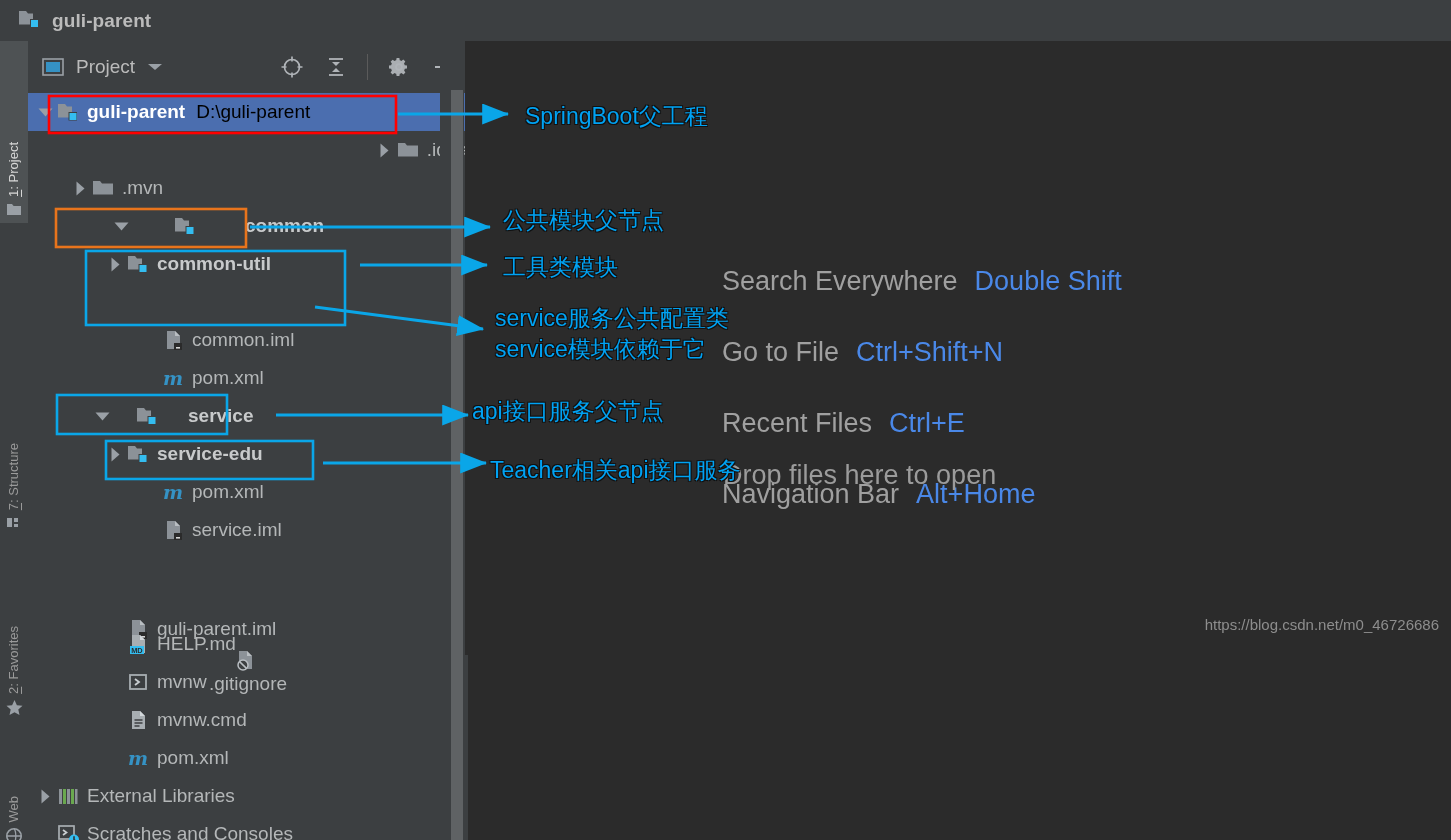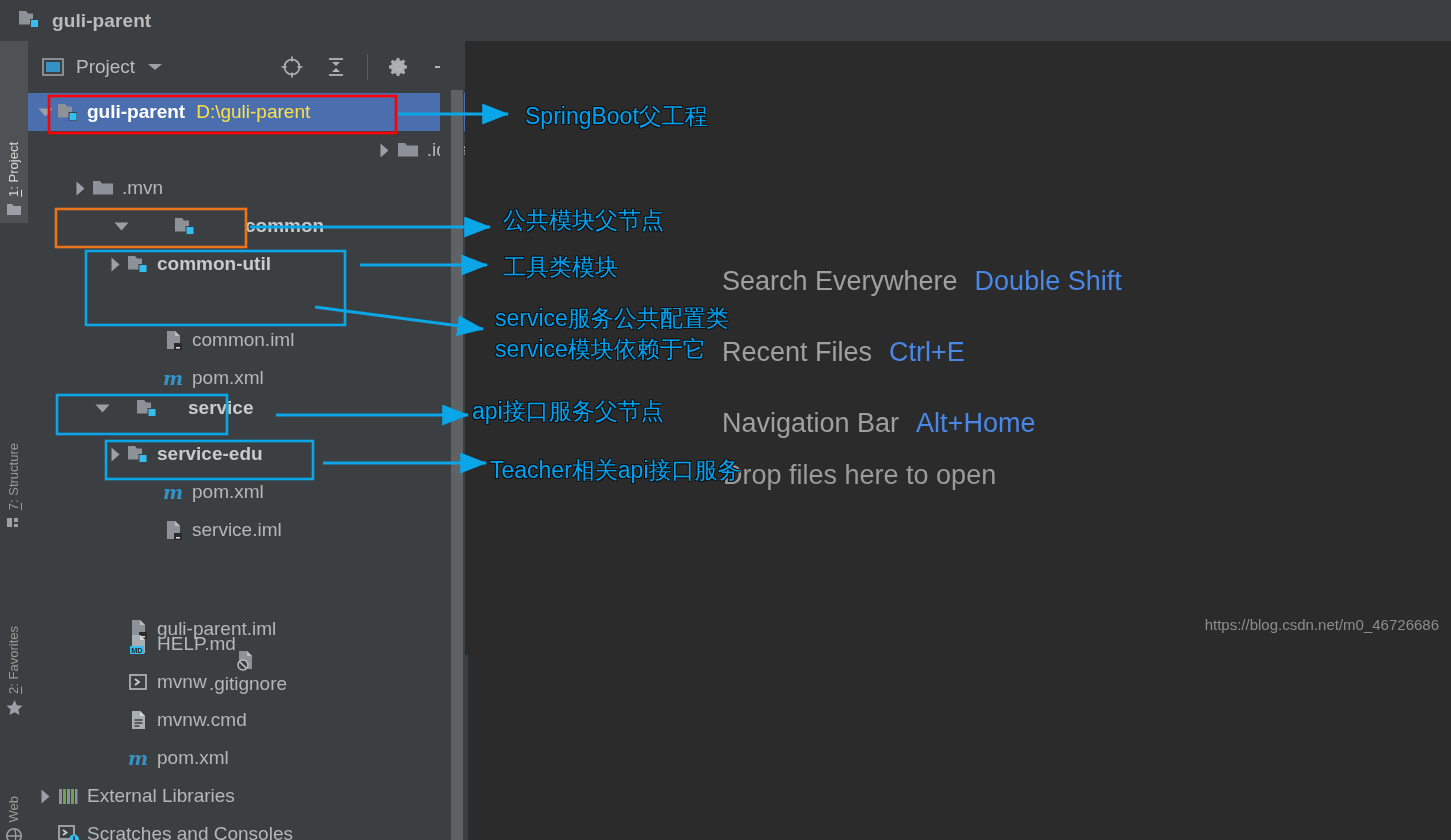--- a/index.html
+++ b/index.html
@@ -65,21 +65,21 @@
     position:absolute;left:0;width:440px;height:38px;
     display:flex;align-items:center;white-space:nowrap;
   }
   .row.sel{background:#4b6eaf;}
   .twisty{width:22px;display:flex;align-items:center;justify-content:center;flex:0 0 22px;}
   .node-ico{width:26px;display:flex;align-items:center;justify-content:center;flex:0 0 26px;margin-right:5px;}
   .node-text{color:#b4b7b8;font-size:19px;}
   .node-text.b{font-weight:bold;color:#c8cacb;}
   .node-sub{color:#c5c9cc;font-size:19px;margin-left:11px;}
   .row.sel .node-text{color:#ffffff;}
-  .row.sel .node-sub{color:#fde047;}
+  .row.sel .node-sub{color:#000000;}
 
   
   .vscroll-track{
     position:absolute;left:450px;top:41px;width:14px;height:799px;background:#3c3f41;
   }
   .vscroll-thumb{
     position:absolute;left:451px;top:90px;width:12px;height:750px;background:#5f6264;
   }
   .panel-gap{
     position:absolute;left:440px;top:41px;width:10px;height:799px;background:#3c3f41;
@@ -306,21 +306,21 @@
         <div class="row" style="top: 266px;">
           <span style="flex: 0 0 111px;"></span>
           <span class="twisty"></span>
           <span class="node-ico">
             <svg width="24" height="22" viewBox="0 0 24 22">
               <text x="1" y="18" font-family="DejaVu Serif, serif" font-style="italic" font-weight="bold" font-size="19" fill="#3592c4">m</text>
             </svg>
           </span>
           <span class="node-text">pom.xml</span>
         </div>
-        <div class="row" style="top: 296px; gap: 22px;">
+        <div class="row" style="top: 304px; gap: 22px;">
           <span style="flex: 0 0 41px;"></span>
           <span class="twisty">
             <svg width="15" height="11" viewBox="0 0 15 11">
               <path d="M0.5 1.5h14l-7 8z" fill="#9aa0a6"></path>
             </svg>
           </span>
           <span class="node-ico">
             <svg width="24" height="22" viewBox="0 0 24 22">
               <path d="M1 3h7l2 2.5h5v11H1z" fill="#8c9298"></path>
               <rect x="11.5" y="11" width="8.5" height="8.5" fill="#3c3f41"></rect>
@@ -474,20 +474,21 @@
       </div>
   </div>
 
   <div class="panel-gap"></div>
   <div class="vscroll-track"></div>
   <div class="vscroll-thumb"></div>
 
   <div class="editor">
     <div class="hint-list" id="hints">
         <div class="hint-row"><span class="hint-label">Search Everywhere</span><span class="hint-key">Double Shift</span></div>
+        <div class="hint-row"><span class="hint-label">Go to File</span><span class="hint-key">Ctrl+Shift+N</span></div>
         <div class="hint-row"><span class="hint-label">Recent Files</span><span class="hint-key">Ctrl+E</span></div>
         <div class="hint-row"><span class="hint-label">Navigation Bar</span><span class="hint-key">Alt+Home</span></div>
       </div>
     <div class="drop-hint">Drop files here to open</div>
     <div class="watermark">https://blog.csdn.net/m0_46726686</div>
   </div>
 
   <svg class="ovl">
     <defs>
       <marker id="ar" markerWidth="9" markerHeight="7" refX="8.6" refY="3.5" orient="auto">

